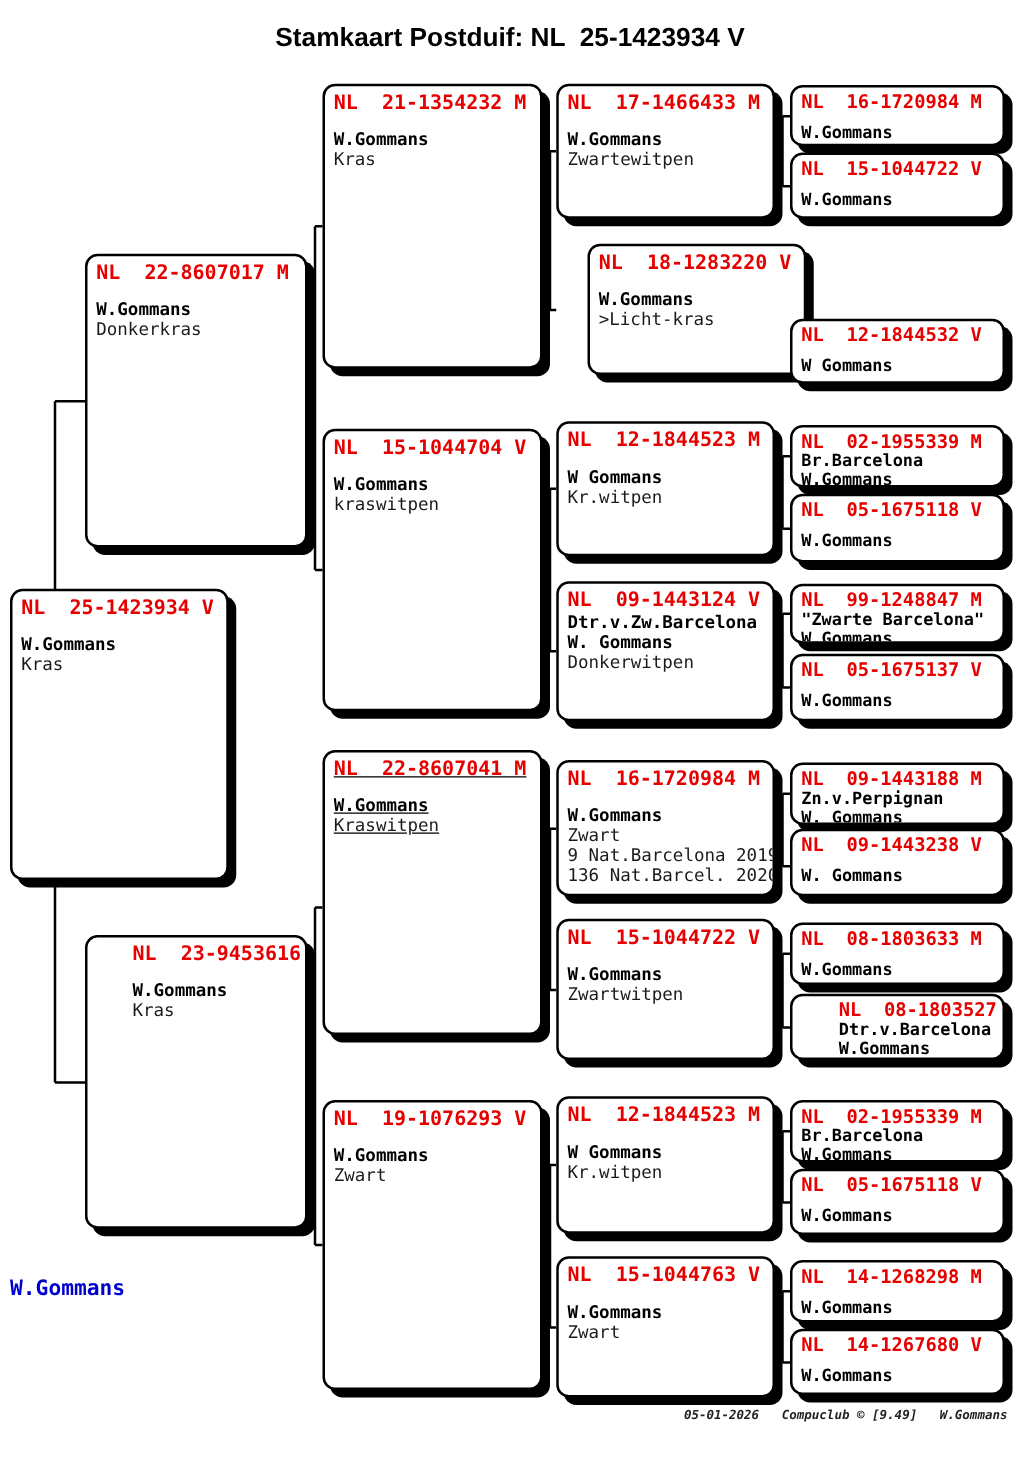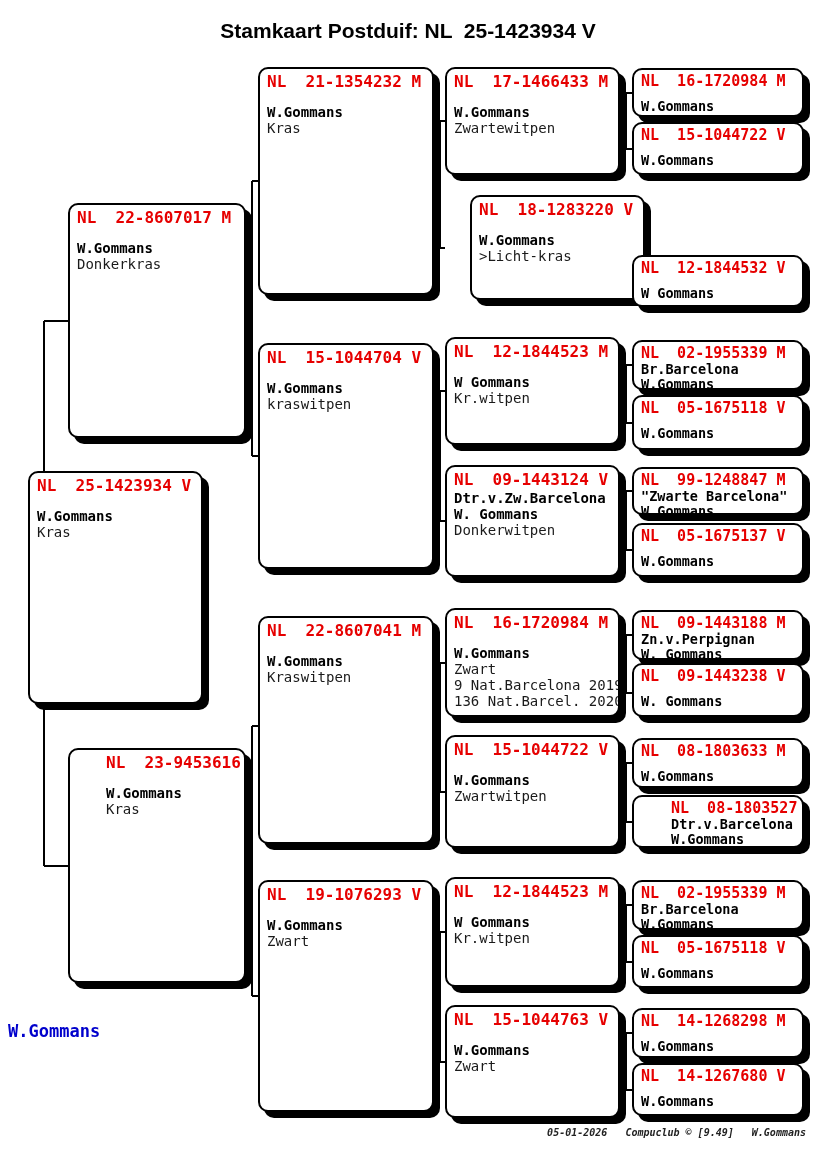--- a/index.html
+++ b/index.html
@@ -103,21 +103,21 @@
     <div class="conn" style="left: 626px; top: 762px; width: 6px; height: 2px;"></div>
     <div class="conn" style="left: 626px; top: 821px; width: 6px; height: 2px;"></div>
     <div class="conn" style="left: 622px; top: 931px; width: 4px; height: 2px;"></div>
     <div class="conn" style="left: 625px; top: 905px; width: 2px; height: 56.5px;"></div>
     <div class="conn" style="left: 626px; top: 904px; width: 6px; height: 2px;"></div>
     <div class="conn" style="left: 626px; top: 961px; width: 6px; height: 2px;"></div>
     <div class="conn" style="left: 622px; top: 1061px; width: 4px; height: 2px;"></div>
     <div class="conn" style="left: 625px; top: 1033px; width: 2px; height: 56.5px;"></div>
     <div class="conn" style="left: 626px; top: 1032px; width: 6px; height: 2px;"></div>
     <div class="conn" style="left: 626px; top: 1089px; width: 6px; height: 2px;"></div>
-    <div class="box" style="left: 8px; top: 471px; width: 175px; height: 233px; margin-left: 20px;">
+    <div class="box" style="left: 8px; top: 471px; width: 175px; height: 233px;">
       <div class="ring">NL  25-1423934 V</div>
       <div class="bl name gapped">W.Gommans</div>
       <div class="bl desc">Kras</div>
     </div>
     <div class="box" style="left: 68px; top: 203px; width: 178px; height: 235px;">
       <div class="ring">NL  22-8607017 M</div>
       <div class="bl name gapped">W.Gommans</div>
       <div class="bl desc">Donkerkras</div>
     </div>
     <div class="box" style="left: 68px; top: 748px; width: 178px; height: 235px; padding-left: 36px;">
@@ -128,21 +128,21 @@
     <div class="box" style="left: 258px; top: 67px; width: 176px; height: 228px;">
       <div class="ring">NL  21-1354232 M</div>
       <div class="bl name gapped">W.Gommans</div>
       <div class="bl desc">Kras</div>
     </div>
     <div class="box" style="left: 258px; top: 343px; width: 176px; height: 226px;">
       <div class="ring">NL  15-1044704 V</div>
       <div class="bl name gapped">W.Gommans</div>
       <div class="bl desc">kraswitpen</div>
     </div>
-    <div class="box" style="left: 258px; top: 616px; width: 176px; height: 228px;">
+    <div class="box" style="left: 258px; top: 600px; width: 176px; height: 228px; text-decoration: underline;">
       <div class="ring">NL  22-8607041 M</div>
       <div class="bl name gapped">W.Gommans</div>
       <div class="bl desc">Kraswitpen</div>
     </div>
     <div class="box" style="left: 258px; top: 880px; width: 176px; height: 232px;">
       <div class="ring">NL  19-1076293 V</div>
       <div class="bl name gapped">W.Gommans</div>
       <div class="bl desc">Zwart</div>
     </div>
     <div class="box" style="left: 445px; top: 67px; width: 175px; height: 108px;">

